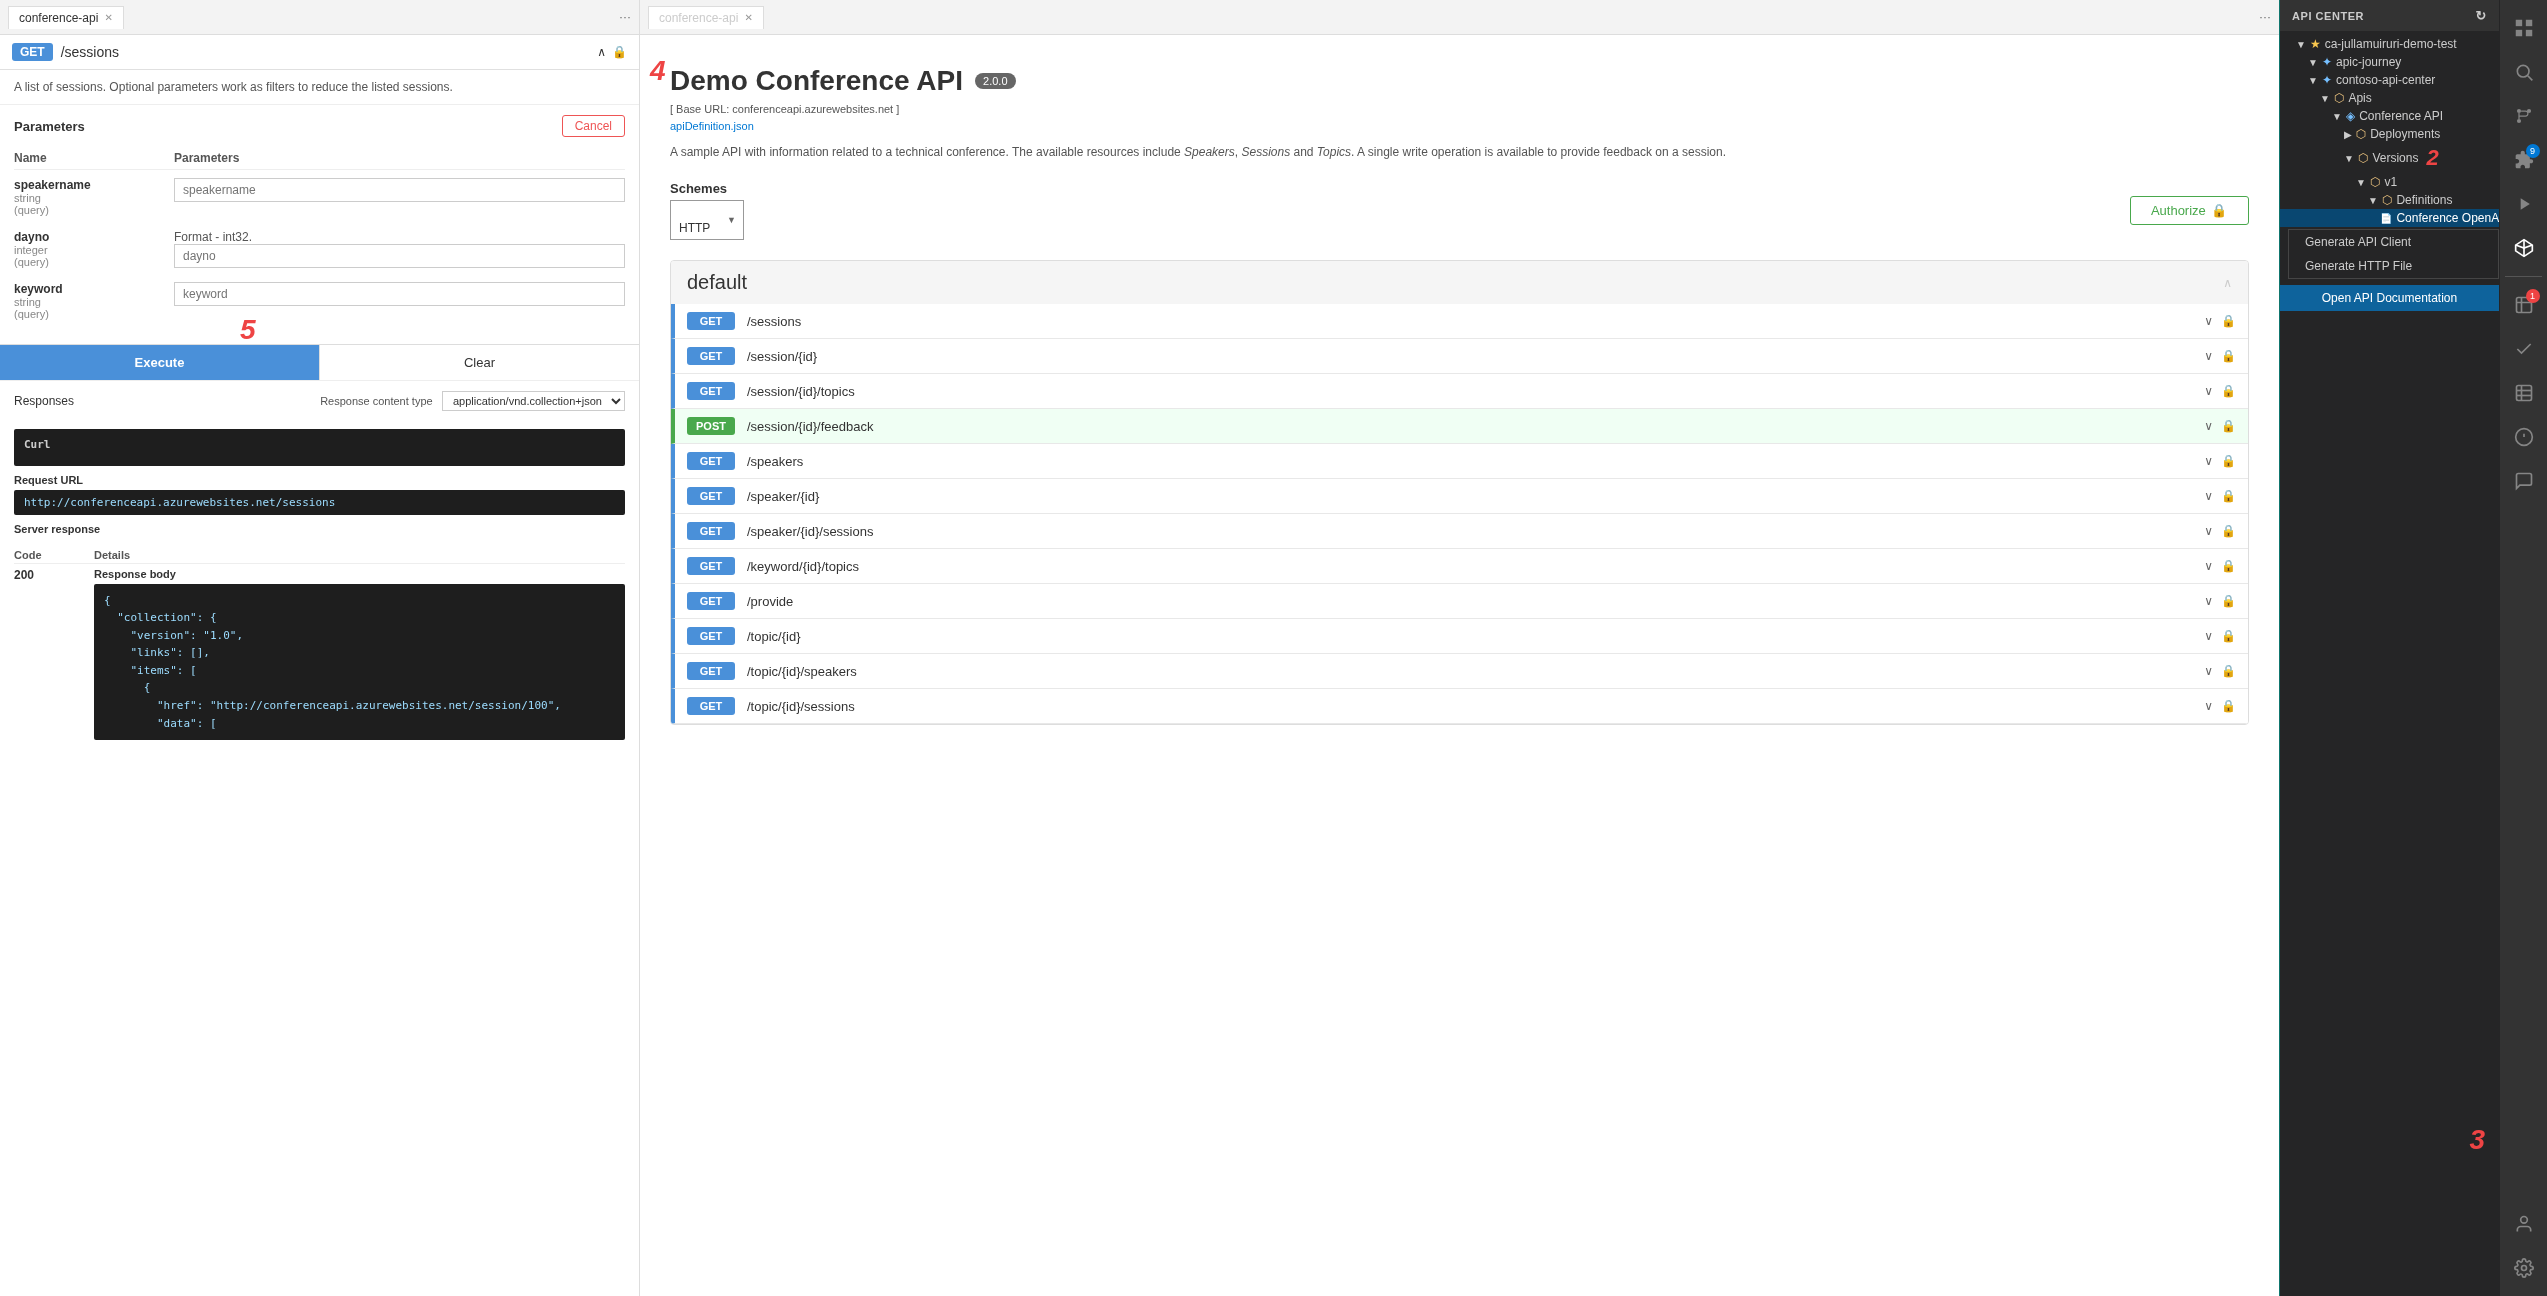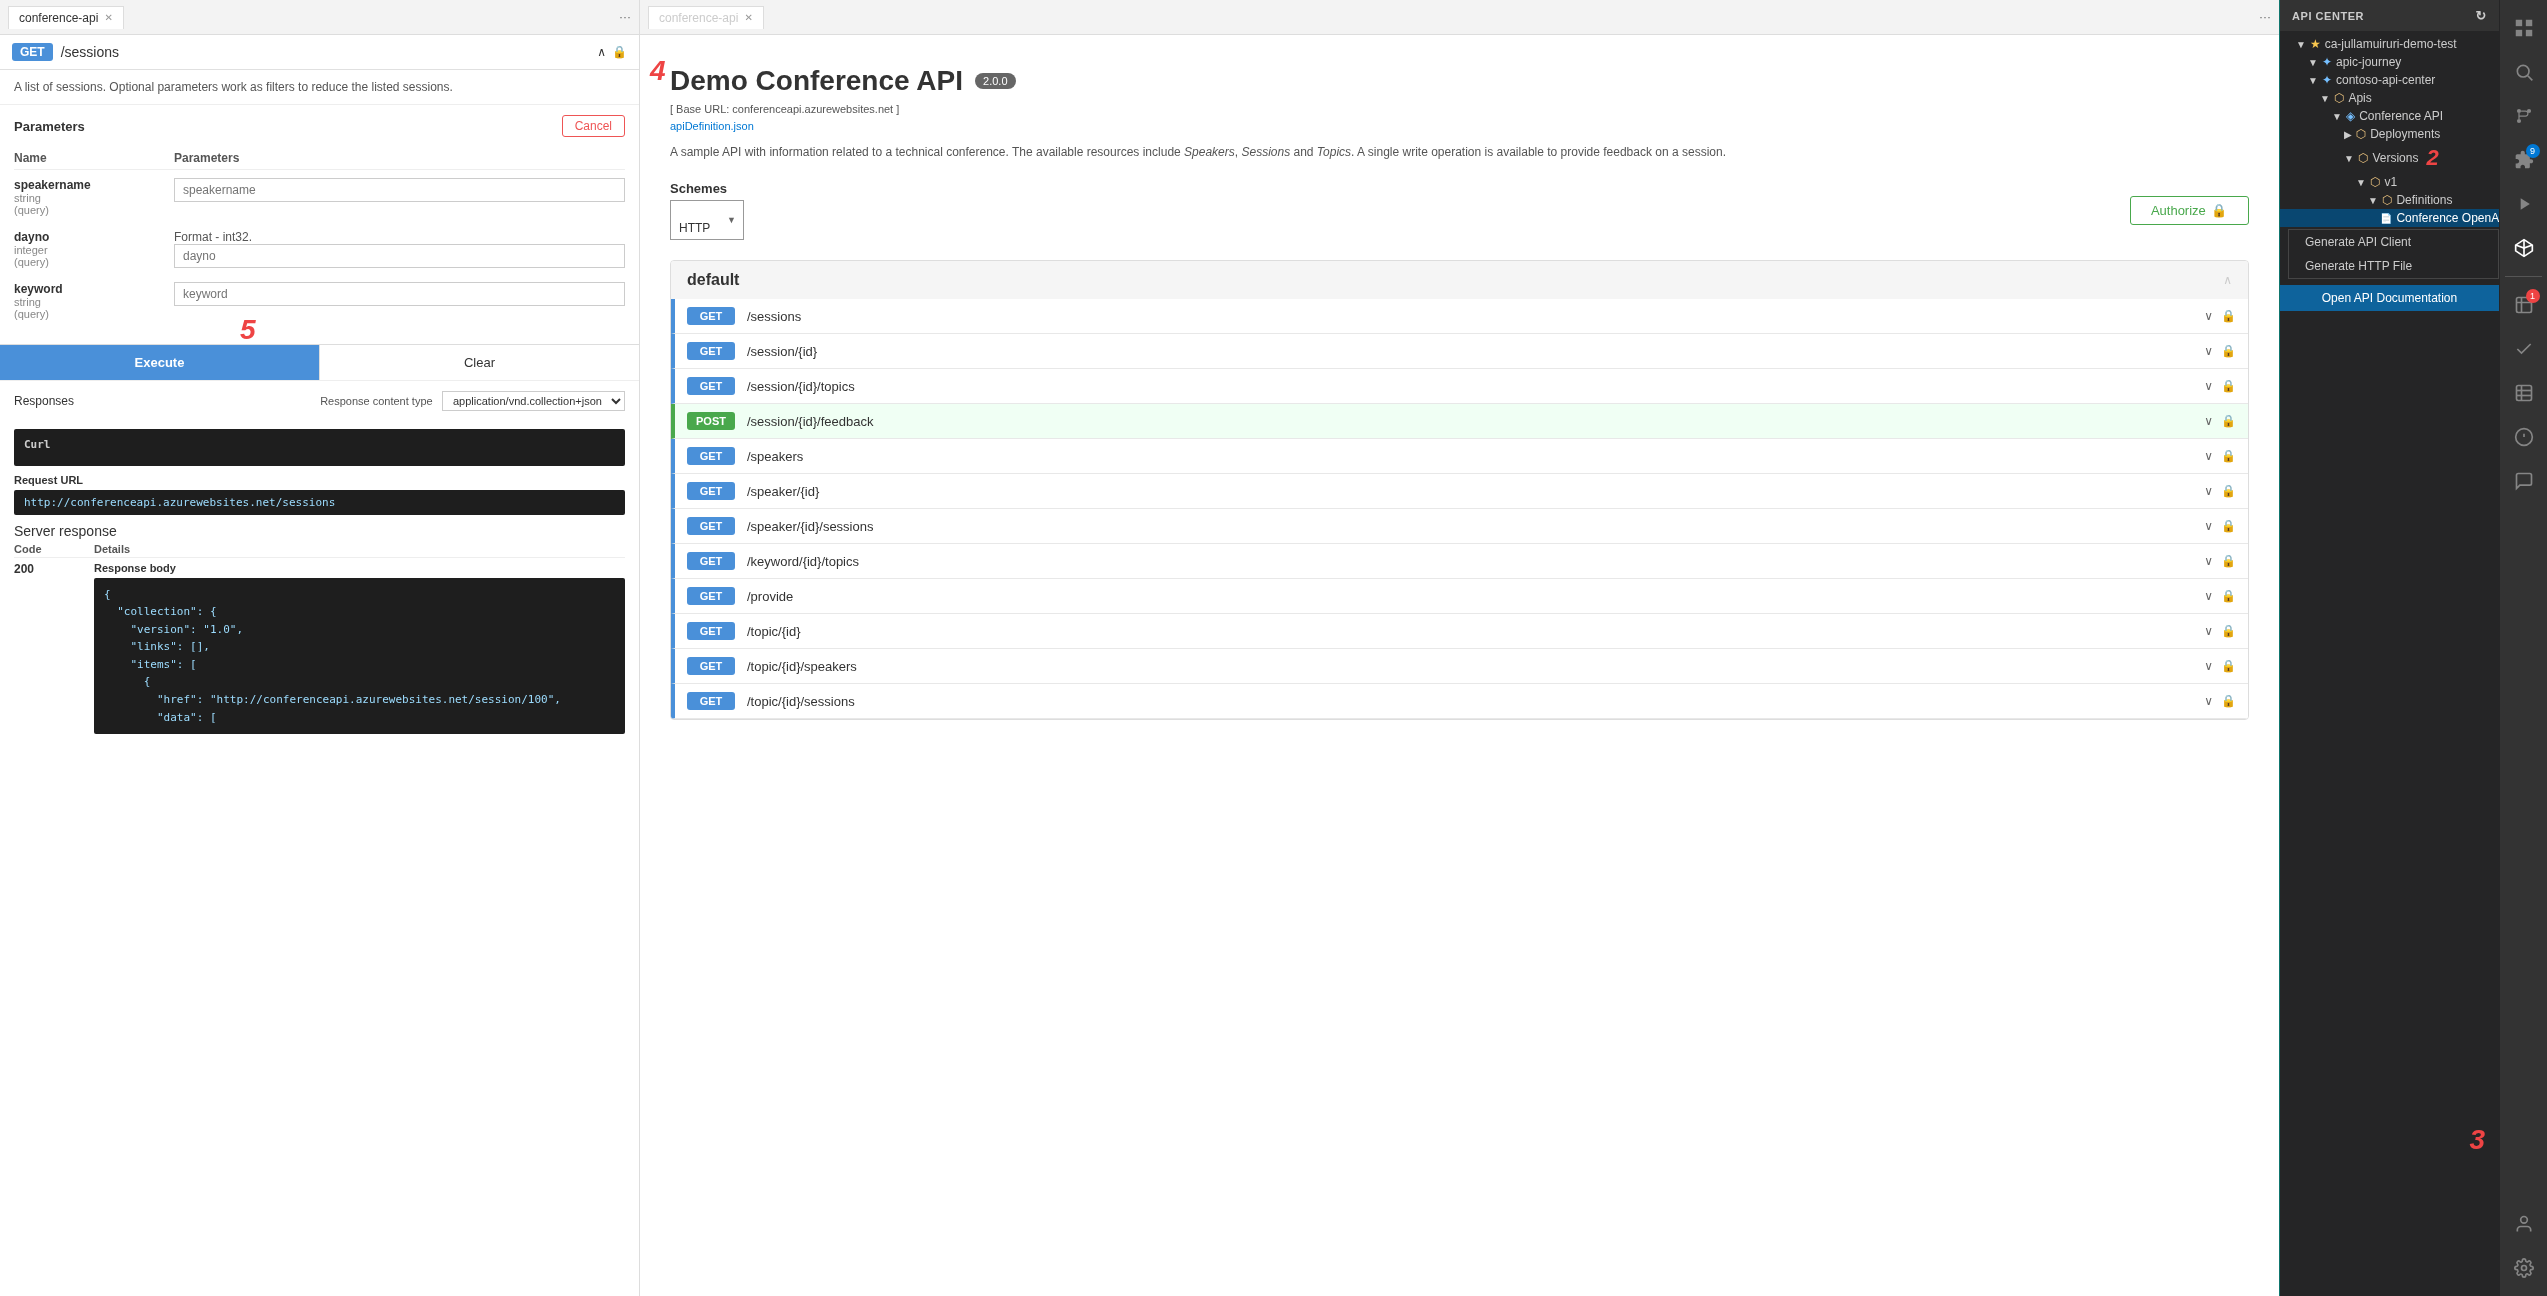--- a/index.html
+++ b/index.html
@@ -47,21 +47,21 @@
 
     .curl-section { background: #1e1e1e; color: #ccc; margin: 0 14px 8px; padding: 8px 10px; font-family: monospace; font-size: 11px; line-height: 1.5; border-radius: 2px; }
     .curl-title { color: #ccc; font-weight: 600; font-size: 11px; margin-bottom: 4px; }
     .curl-code { color: #9cdcfe; }
 
     .request-url-section { margin: 0 14px 8px; }
     .request-url-title { font-weight: 600; font-size: 11px; color: #333; margin-bottom: 4px; }
     .request-url-value { background: #1e1e1e; color: #9cdcfe; padding: 6px 10px; font-family: monospace; font-size: 11px; border-radius: 2px; }
 
     .server-response-section { margin: 0 14px 8px; }
-    .server-response-title { font-weight: 400; font-size: 14px; color: #333; margin-bottom: 2px; }
+    .server-response-title { font-weight: 700; font-size: 11px; color: #333; margin-bottom: 12px; }
     .response-table-header { display: grid; grid-template-columns: 80px 1fr; font-weight: 600; font-size: 11px; color: #555; padding: 2px 0; border-bottom: 1px solid #eee; margin-bottom: 4px; }
     .response-row { display: grid; grid-template-columns: 80px 1fr; font-size: 12px; margin-bottom: 8px; }
     .response-code { color: #333; font-weight: 600; }
     .response-body-title { font-weight: 600; font-size: 11px; color: #333; margin-bottom: 4px; }
     .response-body { background: #1e1e1e; color: #9cdcfe; padding: 8px 10px; font-family: monospace; font-size: 11px; border-radius: 2px; line-height: 1.6; }
 
     
     .middle-panel { flex: 1; background: #fff; display: flex; flex-direction: column; overflow: hidden; }
     .middle-tab-bar { background: #f3f3f3; display: flex; align-items: center; border-bottom: 1px solid #ddd; height: 35px; padding: 0 8px; gap: 4px; }
     .middle-tab { display: flex; align-items: center; background: #fff; border: 1px solid #ddd; border-bottom: none; padding: 4px 10px; font-size: 12px; gap: 6px; cursor: pointer; }
@@ -80,21 +80,21 @@
     .schemes-row { display: flex; align-items: center; justify-content: space-between; margin-bottom: 20px; }
     .schemes-label { font-size: 13px; font-weight: 600; color: #333; margin-bottom: 4px; }
     .scheme-select { border: 1px solid #999; padding: 20px 24px 4px 8px; font-size: 12px; color: #333; background: #fff; appearance: none; cursor: pointer; position: relative; }
     .scheme-select-wrapper { position: relative; display: inline-block; }
     .scheme-select-wrapper::after { content: '▼'; font-size: 9px; position: absolute; right: 8px; top: 50%; transform: translateY(-50%); pointer-events: none; color: #666; }
     .authorize-btn { border: 1px solid #49a84c; color: #49a84c; background: #fff; padding: 6px 20px; font-size: 13px; border-radius: 3px; cursor: pointer; display: flex; align-items: center; gap: 6px; }
     .authorize-btn .lock { color: #49a84c; }
 
     .default-section { border: 1px solid #ddd; border-radius: 4px; overflow: hidden; }
     .default-header { background: #f5f5f5; display: flex; align-items: center; justify-content: space-between; padding: 10px 16px; cursor: pointer; }
-    .default-title { font-size: 16px; font-weight: 700; color: #333; }
+    .default-title { font-size: 20px; font-weight: 400; color: #333; }
 
     .endpoint-row { display: flex; align-items: center; padding: 8px 12px; border-bottom: 1px solid #e8e8e8; background: #fff; }
     .endpoint-row.get-row { border-left: 4px solid #4a90d9; }
     .endpoint-row.post-row { background: #f0fff4; border-left: 4px solid #49a84c; }
     .method-badge { font-weight: bold; font-size: 11px; padding: 3px 8px; border-radius: 3px; min-width: 48px; text-align: center; margin-right: 12px; }
     .method-get { background: #4a90d9; color: #fff; }
     .method-post { background: #49a84c; color: #fff; }
     .endpoint-path { font-size: 13px; color: #333; flex: 1; }
     .endpoint-icons { display: flex; align-items: center; gap: 8px; margin-left: auto; }
     .chevron-icon { color: #666; font-size: 12px; cursor: pointer; }

